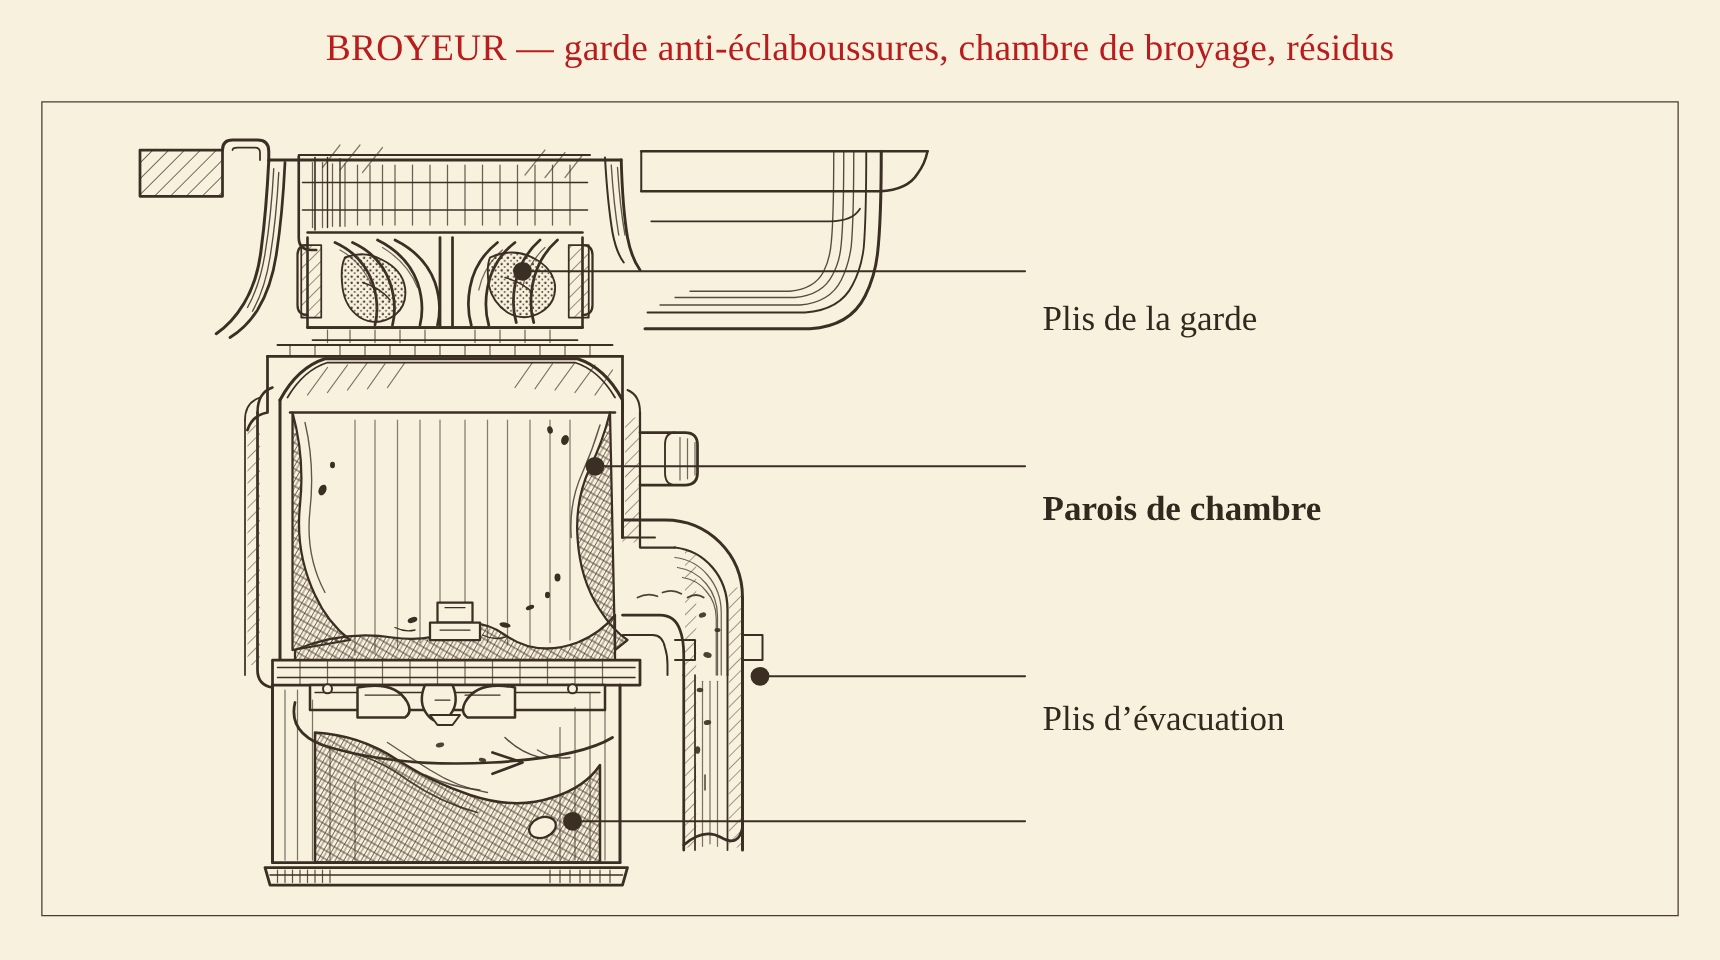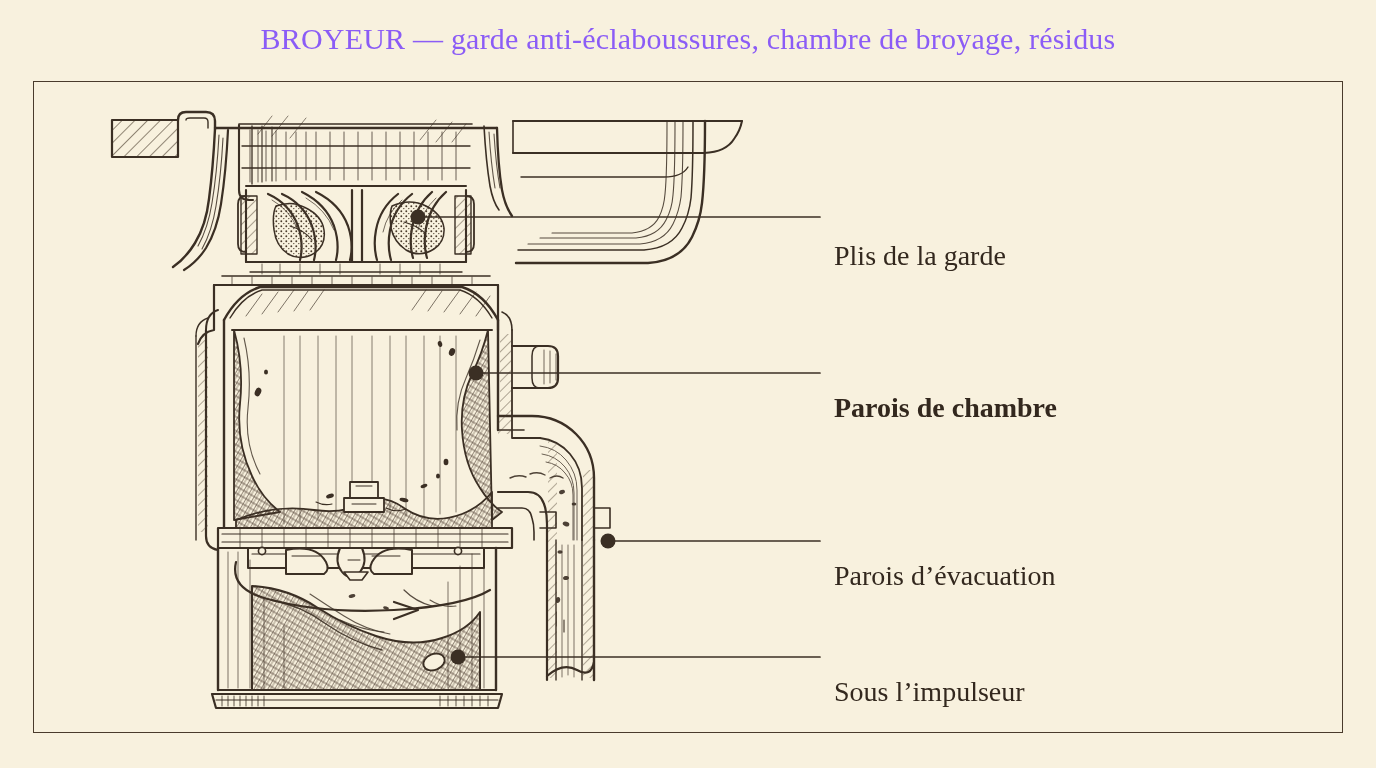--- a/index.html
+++ b/index.html
@@ -12,21 +12,21 @@
     overflow:hidden;
     position:relative;
   }
   #stage{position:absolute;inset:0;width:1376px;height:768px;}
   .title{
     position:absolute;
     left:0;right:0;top:22px;
     text-align:center;
     font-size:30px;
     letter-spacing:.2px;
-    color:#8b5cf6;
+    color:#b91c1c;
     white-space:nowrap;
   }
   .frame{
     position:absolute;
     left:33px;top:81px;
     width:1310px;height:652px;
     border:1.6px solid #4a3b2c;
     box-sizing:border-box;
   }
   .art{position:absolute;left:0;top:0;width:1376px;height:768px;}
@@ -489,17 +489,16 @@
         <circle cx="476" cy="373" r="7.5"></circle>
         <circle cx="608" cy="541" r="7.5"></circle>
         <circle cx="458" cy="657" r="7.5"></circle>
       </g>
     </g>
   </svg>
 
   <div class="labels">
     <div class="label lbl-1">Plis de la garde</div>
     <div class="label lbl-2">Parois de chambre</div>
-    <div class="label lbl-3">Parois d’évacuation</div>
-    <div class="label lbl-4">Sous l’impulseur</div>
+    <div class="label lbl-3">Plis d’évacuation</div>
   </div>
 
 </div>
 
 </body></html>

